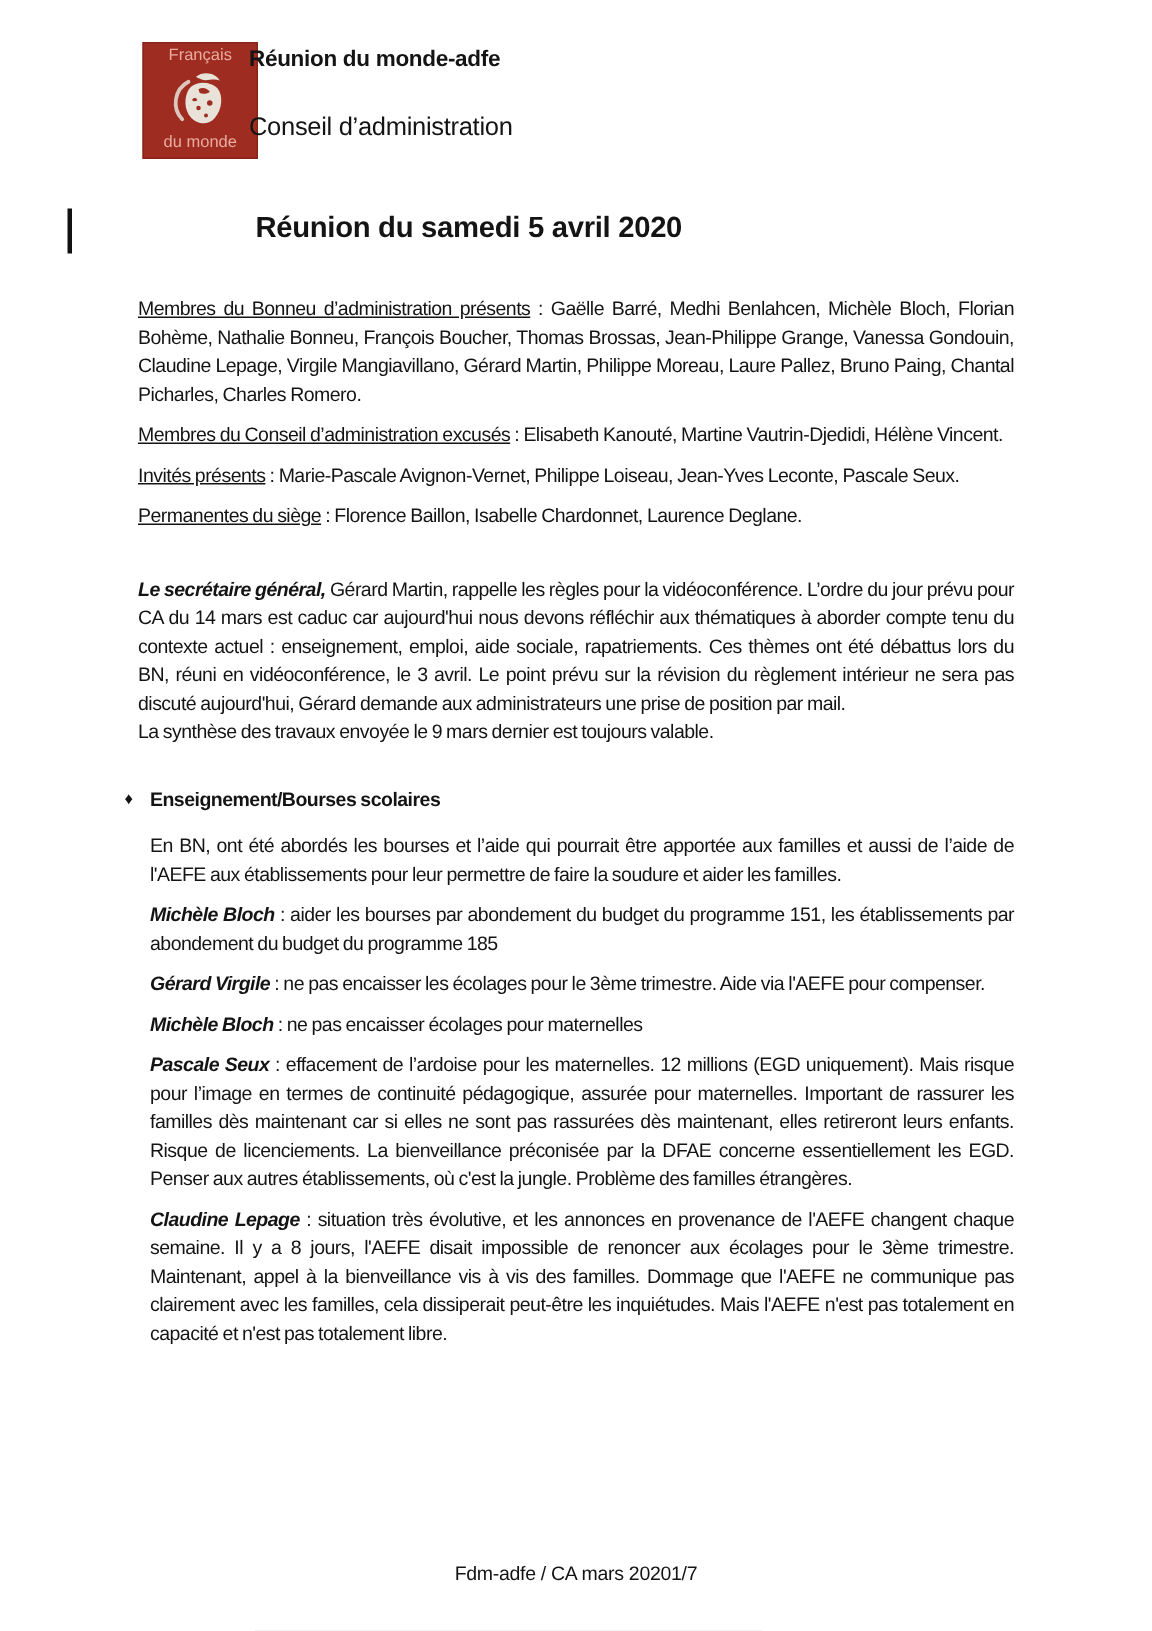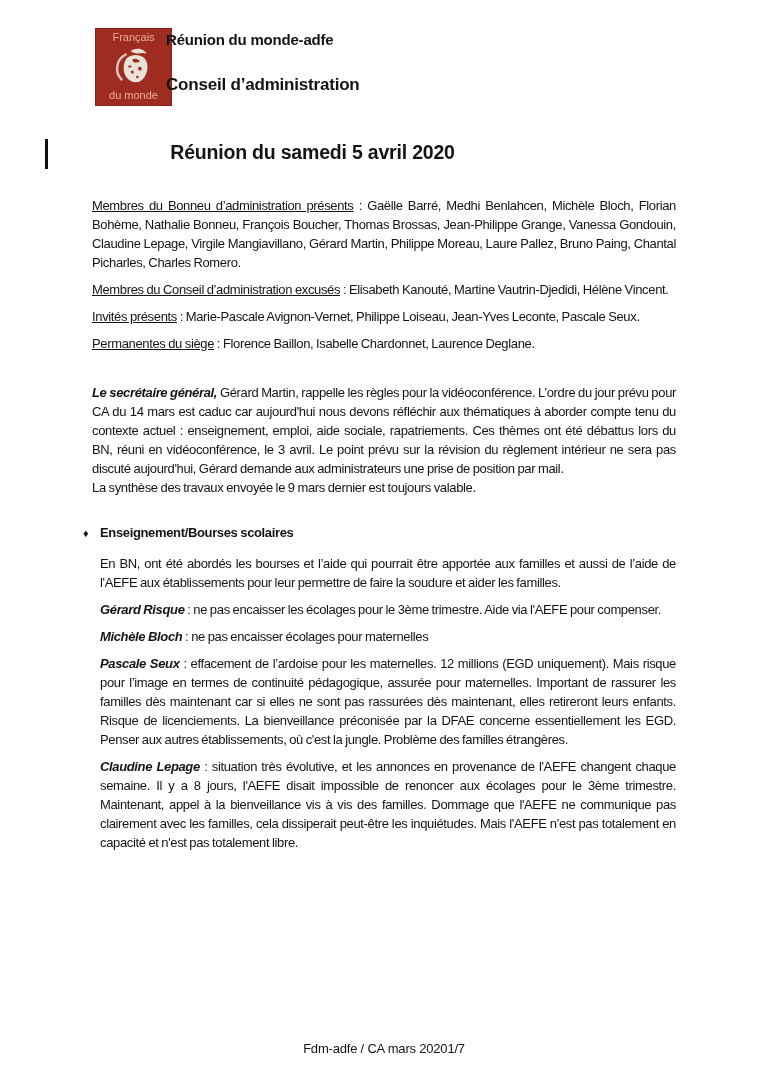--- a/index.html
+++ b/index.html
@@ -23,21 +23,21 @@
     display:flex; flex-direction:column; align-items:center; justify-content:space-between;
     padding:3px 1px 4px 1px;
   }
   .logo-word {
     color:#e9ac9f; font-size:11px; font-weight:400; letter-spacing:0; line-height:11px;
     white-space:nowrap;
   }
   .logo-globe { width:40px; height:42px; }
   .org-block { position:absolute; left:166px; top:31px; }
   .org-name  { font-size:15px; font-weight:700; letter-spacing:-0.2px; }
-  .org-sub   { font-size:17px; font-weight:700; letter-spacing:-0.2px; margin-top:27px; }
+  .org-sub   { font-size:17px; font-weight:400; letter-spacing:-0.2px; margin-top:27px; }
   .cursor-mark {
     position:absolute; left:45px; top:139px;
     width:3px; height:30px; background:#121212;
   }
   
   .doc-title {
     position:absolute; left:0; top:141px; width:625px;
     text-align:center;
     font-size:19.5px; font-weight:700; letter-spacing:-0.2px;
   }
@@ -113,22 +113,23 @@
     <p class="intro"><span class="speaker">Le secrétaire général,</span><span> Gérard Martin, rappelle les règles pour la vidéoconférence. L’ordre du jour prévu pour CA du 14 mars est caduc car aujourd'hui nous devons réfléchir aux thématiques à aborder compte tenu du contexte actuel : enseignement, emploi, aide sociale, rapatriements. Ces thèmes ont été débattus lors du BN, réuni en vidéoconférence, le 3 avril. Le point prévu sur la révision du règlement intérieur ne sera pas discuté aujourd'hui, Gérard demande aux administrateurs une prise de position par mail.</span><br><span>La synthèse des travaux envoyée le 9 mars dernier est toujours valable.</span></p>
 
     <div class="section">
       <div class="section-head">
         <span class="bullet">♦</span>
         <span>Enseignement/Bourses scolaires</span>
       </div>
 
       <p><span class="speaker"></span><span></span><span>En BN, ont été abordés les bourses et l’aide qui pourrait être apportée aux familles et aussi de l’aide de l'AEFE aux établissements pour leur permettre de faire la soudure et aider les familles.</span></p>
 
+      <p><span class="speaker">Michèle Bloch</span><span> : </span><span>aider les bourses par abondement du budget du programme 151, les établissements par abondement du budget du programme 185</span></p>
 
-      <p><span class="speaker">Gérard Risque</span><span> : </span><span>ne pas encaisser les écolages pour le 3ème trimestre. Aide via l'AEFE pour compenser.</span></p>
+      <p><span class="speaker">Gérard Virgile</span><span> : </span><span>ne pas encaisser les écolages pour le 3ème trimestre. Aide via l'AEFE pour compenser.</span></p>
 
       <p><span class="speaker">Michèle Bloch</span><span> : </span><span>ne pas encaisser écolages pour maternelles</span></p>
 
       <p><span class="speaker">Pascale Seux</span><span> : </span><span>effacement de l’ardoise pour les maternelles. 12 millions (EGD uniquement). Mais risque pour l’image en termes de continuité pédagogique, assurée pour maternelles. Important de rassurer les familles dès maintenant car si elles ne sont pas rassurées dès maintenant, elles retireront leurs enfants. Risque de licenciements. La bienveillance préconisée par la DFAE concerne essentiellement les EGD. Penser aux autres établissements, où c'est la jungle. Problème des familles étrangères.</span></p>
 
       <p><span class="speaker">Claudine Lepage</span><span> : </span><span>situation très évolutive, et les annonces en provenance de l'AEFE changent chaque semaine. Il y a 8 jours, l'AEFE disait impossible de renoncer aux écolages pour le 3ème trimestre. Maintenant, appel à la bienveillance vis à vis des familles. Dommage que l'AEFE ne communique pas clairement avec les familles, cela dissiperait peut-être les inquiétudes. Mais l'AEFE n'est pas totalement en capacité et n'est pas totalement libre.</span></p>
     </div>
   </div>
 
   <div class="footer">

